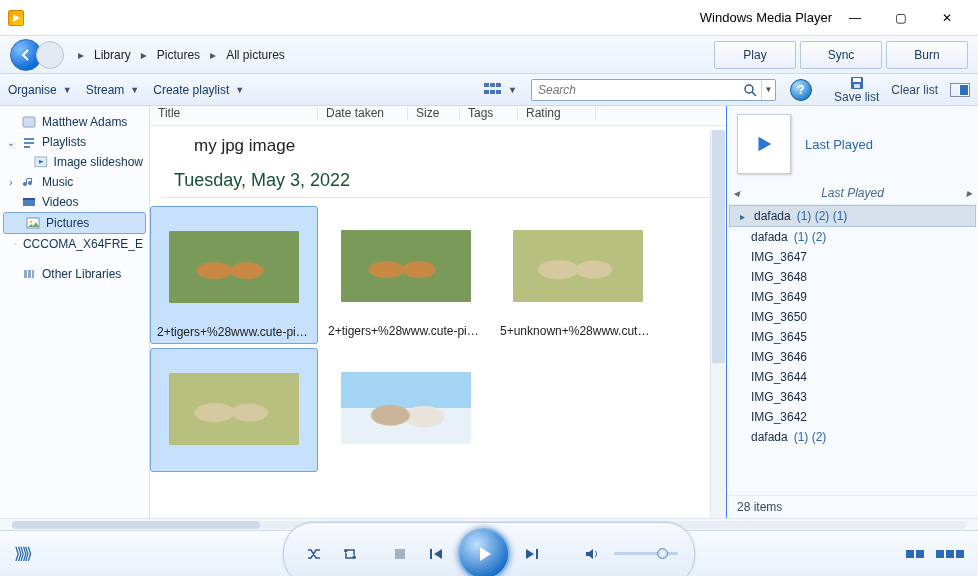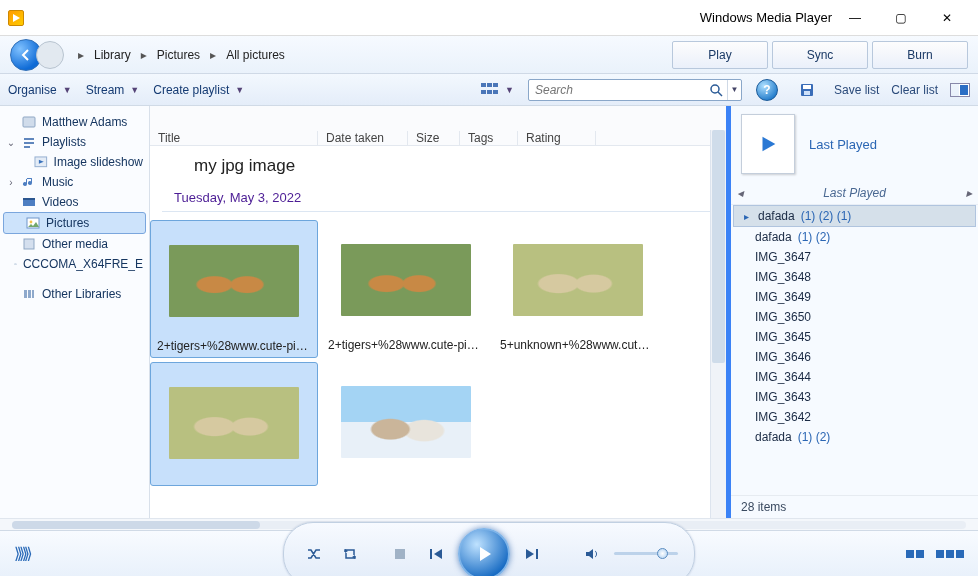--- a/index.html
+++ b/index.html
@@ -15,30 +15,30 @@
 
 .navbar { height: 38px; background: linear-gradient(#f6faff,#eaf2fb); border-bottom: 1px solid #cfd9e6; display: flex; align-items: center; padding: 0 10px; }
 .nav-buttons { display: flex; align-items: center; margin-right: 14px; }
 .nb-back { width: 32px; height: 32px; border-radius: 50%; background: radial-gradient(circle at 30% 30%, #7fc1ff, #0f6bd6 70%); border: 1px solid #2f6fb8; display:flex;align-items:center;justify-content:center; cursor:pointer;}
 .nb-back svg{width:14px;height:14px;}
 .nb-fwd { width: 28px; height: 28px; border-radius: 50%; background: #e2e9f0; border:1px solid #b8c4d0; margin-left:-6px; cursor:pointer; }
 .breadcrumb { display: flex; align-items: center; gap: 10px; color: #222; font-size: 13px; }
 .breadcrumb .sep { color: #555; }
 .breadcrumb .bc { cursor: pointer; }
 .navbar .tabs { margin-left: auto; display: flex; gap: 4px; }
-.nav-tab { width: 96px; height: 28px; border: 1px solid #b8c8dc; background: linear-gradient(#fdfdfd,#eaf0fa); border-radius: 2px; display:flex;align-items:center;justify-content:center; color:#1a3a66; font-size:12px; cursor:pointer;}
+.nav-tab { width: 82px; height: 28px; border: 1px solid #b8c8dc; background: linear-gradient(#fdfdfd,#eaf0fa); border-radius: 2px; display:flex;align-items:center;justify-content:center; color:#1a3a66; font-size:12px; cursor:pointer;}
 
 
 .toolbar { height: 32px; background: linear-gradient(#f3f8fe,#e4edf9); border-bottom: 1px solid #d0dae6; display:flex; align-items:center; padding: 0 8px; gap: 14px; }
 .tbtn { color:#143a72; font-size: 13px; display:flex; align-items:center; gap:6px; cursor:pointer; }
 .tbtn .drop { font-size: 9px; color:#547; }
 .toolbar .spacer { flex:1; }
 .view-icn { width:18px;height:14px; display:flex;flex-wrap:wrap;gap:1px;cursor:pointer;}
 .view-icn span{width:5px;height:4px;background:#4a76b8;}
-.searchbox { position:relative; width: 214px; height: 22px; border:1px solid #8aa7c9; background:#fff; display:flex; align-items:center; border-radius:2px;}
+.searchbox { position:relative; width: 245px; height: 22px; border:1px solid #8aa7c9; background:#fff; display:flex; align-items:center; border-radius:2px;}
 .searchbox input { flex:1; border:none; outline:none; padding:0 6px; font-size:12px; color:#666; font-style:italic; background:transparent; }
 .searchbox .mag { width:22px;height:20px;display:flex;align-items:center;justify-content:center; }
 .searchbox .dd { width:14px;height:20px;display:flex;align-items:center;justify-content:center;border-left:1px solid #cfd9e6; font-size:8px; color:#446;}
 .help-icn{width:22px;height:22px;border-radius:50%;background:radial-gradient(circle at 35% 30%,#aee0ff,#1d78c9 80%);border:1px solid #1a5a99;color:#fff;display:flex;align-items:center;justify-content:center;font-weight:bold;cursor:pointer;}
 .rpanel-tools{display:flex;align-items:center;gap:12px;margin-left:8px;}
 .rpanel-tools .saveico{width:14px;height:14px;}
 .rtool{color:#2a4a7a;cursor:pointer;}
 .rswitch{width:20px;height:14px;border:1px solid #88a;display:flex;cursor:pointer;}
 .rswitch div{flex:1;} .rswitch .a{background:#2b6ec4;border:1px solid #fff;}
 
@@ -50,41 +50,41 @@
 .side-item { display:flex; align-items:center; gap:6px; padding: 3px 6px 3px 20px; color:#163660; cursor:pointer; white-space:nowrap;}
 .side-item.sel{background:#cde3fb;border:1px solid #7aa6dd;border-radius:3px;margin:0 3px;padding-left:17px;}
 .side-item.root{padding-left:6px;}
 .side-item .exp{width:10px;text-align:center;color:#667;font-size:10px;}
 .side-item.ind{padding-left:34px;}
 .side-icon{width:14px;height:14px;display:flex;align-items:center;justify-content:center;}
 .side-sep{height:10px;}
 
 
 .center { flex:1; display:flex; flex-direction:column; background:#fff; min-width:0; position:relative;}
-.col-headers{height:40px;border-bottom:1px solid #e3e8ef;display:flex;align-items:flex-end;background:#fafbfd;}
+.col-headers{height:20px;border-bottom:1px solid #e3e8ef;display:flex;align-items:flex-start;background:#fafbfd;}
 .ch{display:flex;align-items:center;padding:0 8px;color:#444;border-right:1px solid #e3e8ef;font-size:12px;}
 .ch:last-child{border-right:none;}
 .content{flex:1;overflow:auto;padding:0 0 10px 0;}
 .group-title{padding:10px 0 8px 44px;color:#222;font-size:17px;}
-.date-header{color:#4c1d95;font-size:13px;padding:6px 0 6px 12px;border-bottom:1px solid #dce6f2;margin:0 10px 8px 12px;}
+.date-header{color:#14532d;font-size:18px;padding:6px 0 6px 12px;border-bottom:1px solid #dce6f2;margin:0 10px 8px 12px;}
 .thumb-grid{display:flex;flex-wrap:wrap;gap:4px;padding-left:0;}
 .thumb{width:168px;padding:6px 6px 4px 6px;cursor:pointer;}
 .thumb.sel{background:#c7e0fb;border:1px solid #6da6dc;border-radius:3px;}
 .thumb .img{width:130px;height:72px;margin: 18px auto 22px auto;background:#7a9a5a;border-radius:1px;position:relative;overflow:hidden;}
 .thumb .img:before{content:"";position:absolute;inset:0;background:radial-gradient(ellipse at 35% 55%, #c88945 0 14%, transparent 16%), radial-gradient(ellipse at 60% 55%, #c88945 0 14%, transparent 16%);}
 .thumb.cubs .img{background:#b8c080;}
 .thumb.cubs .img:before{background:radial-gradient(ellipse at 35% 55%, #d6c9a0 0 16%, transparent 18%), radial-gradient(ellipse at 62% 55%, #d6c9a0 0 15%, transparent 17%);}
 .thumb.snow .img{background:linear-gradient(#a4d4f4 50%,#e8f0f8 50%);}
 .thumb.snow .img:before{background:radial-gradient(ellipse at 38% 60%, #cab59a 0 16%, transparent 18%), radial-gradient(ellipse at 64% 62%, #e8e4dc 0 16%, transparent 18%);}
 .thumb .cap{font-size:12px;color:#222;white-space:nowrap;overflow:hidden;text-overflow:ellipsis;}
 .scroll-v{position:absolute;right:0;top:24px;bottom:0;width:16px;background:#f0f3f8;border-left:1px solid #dde4ee;}
 .scroll-v .thumb-v{position:absolute;top:0;left:1px;right:1px;height:60%;background:#cfdcea;border-radius:2px;}
 
 
-.rpanel { width: 252px; background:#f6faff; border-left:5px solid #3b82f6; display:flex; flex-direction:column; overflow:hidden;}
+.rpanel { width: 252px; background:#f6faff; border-left:1px solid #3b82f6; display:flex; flex-direction:column; overflow:hidden;}
 .rp-top{display:flex;align-items:center;gap:14px;padding:8px 10px;}
 .rp-thumbph{width:54px;height:60px;border:1px solid #c4cedb;background:#fff;display:flex;align-items:center;justify-content:center;box-shadow:1px 1px 2px rgba(0,0,0,.18);}
 .rp-thumbph svg{width:22px;height:22px;}
 .rp-top .lbl{color:#2b66b4;font-size:13px;}
 .rp-head{display:flex;align-items:center;justify-content:center;position:relative;color:#4a6892;font-style:italic;padding:4px 0;border-bottom:1px solid #e8eef6;}
 .rp-head .arr{position:absolute;top:4px;color:#667;cursor:pointer;}
 .rp-head .arr.l{left:6px;} .rp-head .arr.r{right:6px;}
 .rp-list{flex:1;overflow:auto;}
 .rp-row{padding:3px 8px 3px 10px;color:#1a2a44;display:flex;align-items:center;gap:6px;cursor:pointer;font-size:12.5px;}
 .rp-row.sel{background:#d5e0ea;border:1px solid #b0c4de;margin:0 2px;}
@@ -181,21 +181,21 @@
     <div class="mag">
       <svg width="14" height="14" viewBox="0 0 14 14">
           <circle cx="6" cy="6" r="4" stroke="#2a5a96" stroke-width="1.5" fill="none"></circle>
           <line x1="9" y1="9" x2="13" y2="13" stroke="#2a5a96" stroke-width="1.5"></line>
         </svg>
     </div>
     <div class="dd">▼</div>
   </div>
   <div class="help-icn">?</div>
   <div class="rpanel-tools">
-    <div class="rtool" style="display:flex;align-items:center;gap:20px;">
+    <div class="rtool" style="display:flex;align-items:center;gap:0;flex-direction:column;">
       <svg class="saveico" viewBox="0 0 14 14">
           <rect x="1" y="1" width="12" height="12" fill="#3a6db8" rx="1"></rect>
           <rect x="3" y="2" width="8" height="4" fill="#fff"></rect>
           <rect x="4" y="8" width="6" height="4" fill="#cfe1f9"></rect>
         </svg>
       <span>Save list</span>
     </div>
     <div class="rtool">Clear list</div>
     <div class="rswitch">
         <div></div>
@@ -258,29 +258,20 @@
     <div class="side-item root sel">
       <span class="exp"></span>
       <span class="side-icon">
         <svg viewBox="0 0 14 14">
             <rect x="1" y="2" width="12" height="10" fill="#fff" stroke="#6f95c9"></rect>
             <circle cx="5" cy="6" r="1.4" fill="#f3c24a"></circle>
             <path d="M2 11l3-3 2 2 3-4 3 5z" fill="#73a76a"></path>
           </svg>
       </span>
       <span>Pictures</span>
-    </div>
-    <div class="side-item root">
-      <span class="exp"></span>
-      <span class="side-icon">
-        <svg viewBox="0 0 14 14">
-            <rect x="2" y="2" width="10" height="10" fill="#d4dfee" stroke="#8fa7c4"></rect>
-          </svg>
-      </span>
-      <span>Other media</span>
     </div>
     <div class="side-item root">
       <span class="exp"></span>
       <span class="side-icon">
         <svg viewBox="0 0 14 14">
             <circle cx="7" cy="7" r="5.5" fill="#e6edf6" stroke="#8ca5c3"></circle>
             <circle cx="7" cy="7" r="1.5" fill="#fff" stroke="#8ca5c3"></circle>
           </svg>
       </span>
       <span>CCCOMA_X64FRE_E</span>

